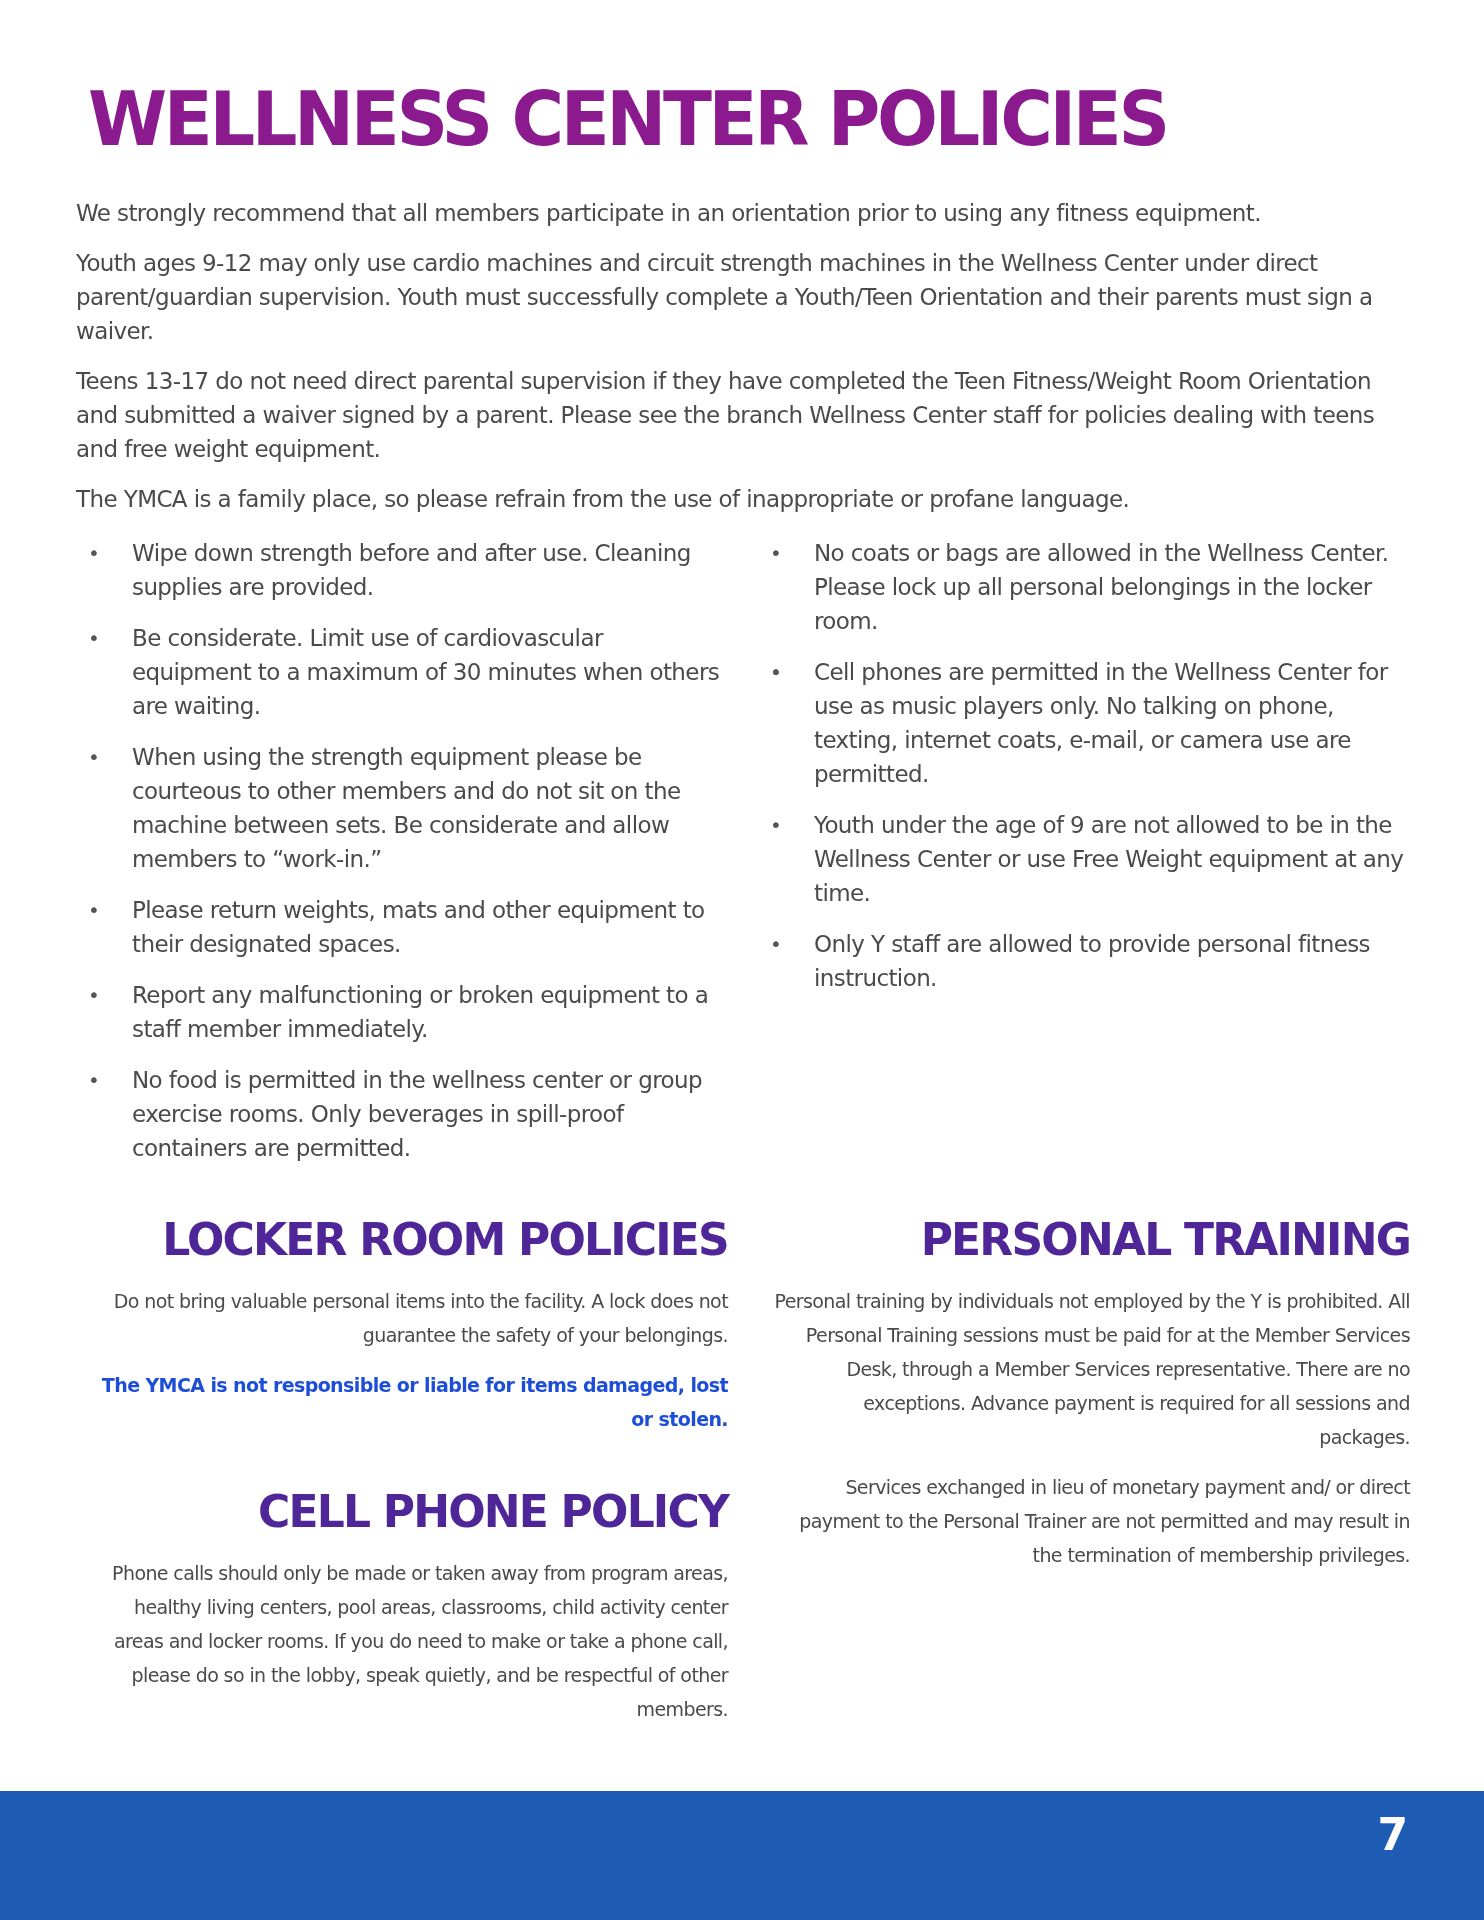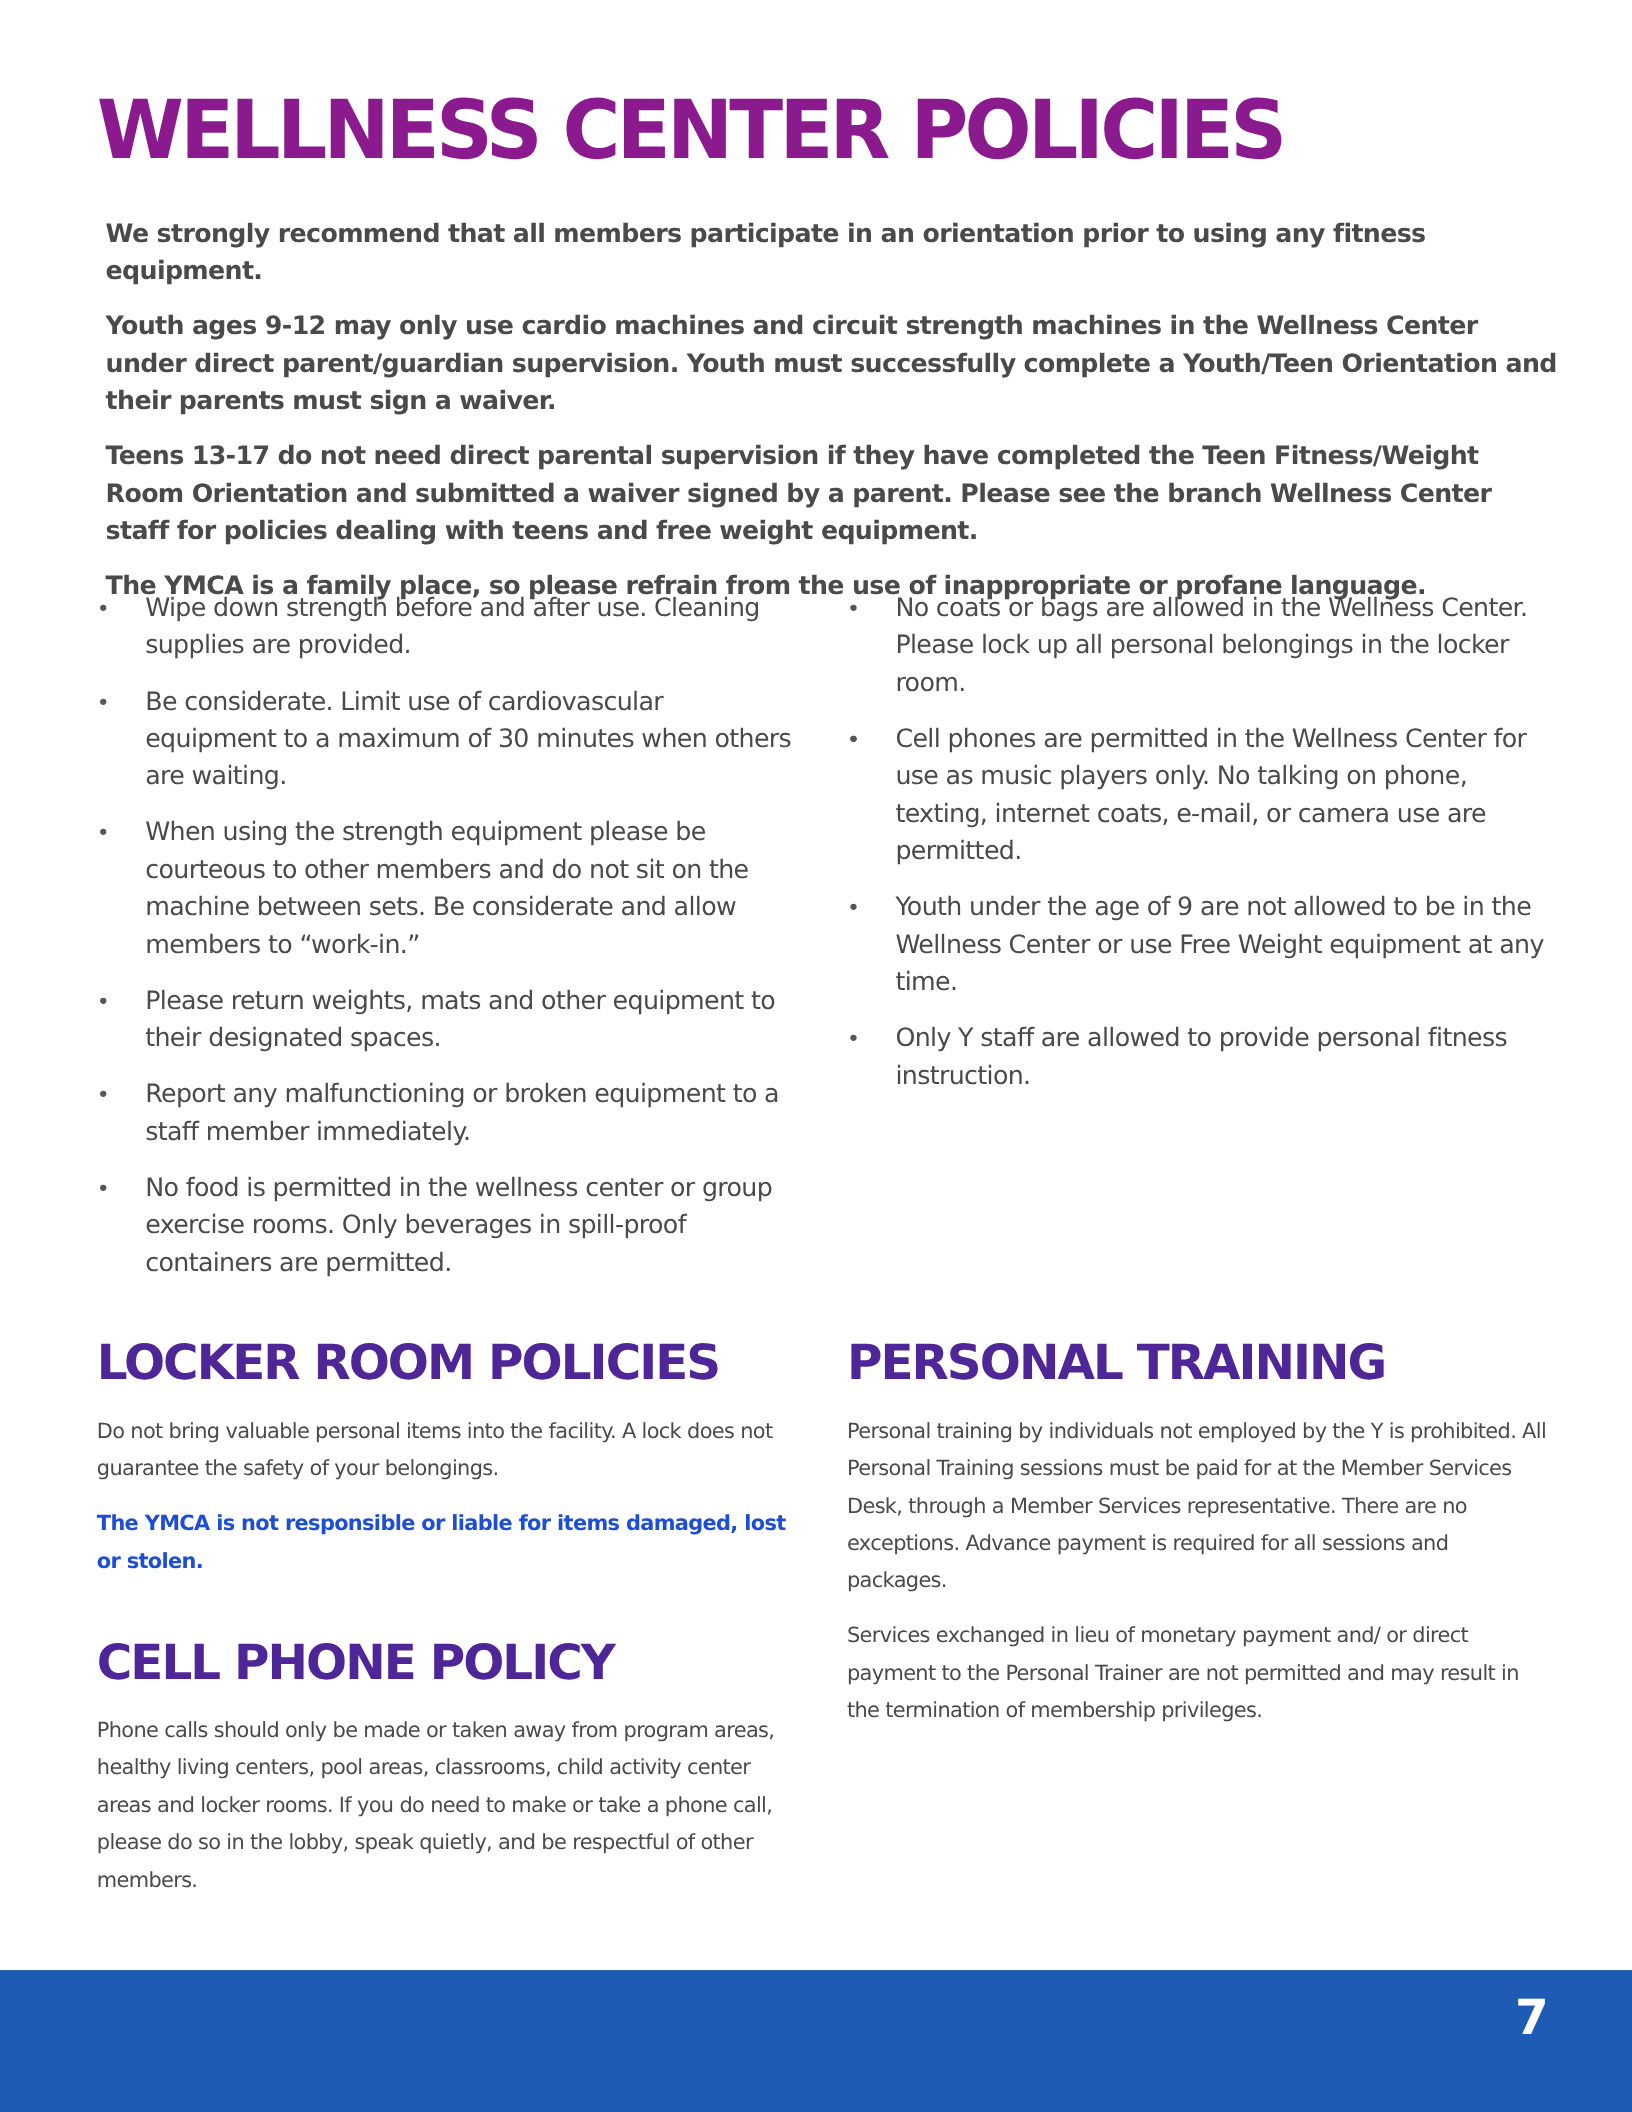--- a/index.html
+++ b/index.html
@@ -9,39 +9,39 @@
     font-family: "DejaVu Sans", sans-serif;
     color: #4a4a4c;
   }
   .page { position: absolute; left: 0; top: 0; width: 1484px; height: 1620px; }
   .main-title {
     position: absolute; left: 88px; top: 82px; margin: 0;
     font-family: "DejaVu Sans", sans-serif; font-weight: bold;
     font-size: 74px; letter-spacing: -3.5px; color: #8b1a8f; line-height: 1;
     transform: scaleX(0.97); transform-origin: left top;
   }
-  .intro { position: absolute; left: 96px; top: 196px; width: 1320px; font-weight: bold; }
+  .intro { position: absolute; left: 76px; top: 196px; width: 1320px; }
   .intro p {
     margin: 0 0 16px 0; font-size: 23px; line-height: 34px; letter-spacing: -0.6px;
   }
   .bullets { position: absolute; top: 536px; margin: 0; padding: 0; list-style: none; }
   .bullets.left { left: 88px; width: 640px; }
   .bullets.right { left: 770px; width: 640px; }
   .bullets li {
     position: relative; padding-left: 44px; margin: 0 0 17px 0;
     font-size: 23px; line-height: 34px; letter-spacing: -0.6px;
   }
   .bullets li .bullet {
     position: absolute; left: 0; top: 0; width: 20px; font-size: 20px; color: #555;
   }
   .section-title {
     margin: 0; font-weight: bold; font-size: 44px; letter-spacing: -1.8px;
     color: #4f2698; line-height: 1;
   }
-  .section { position: absolute; }
+  .section { position: absolute; text-align: right; }
   .section p {
     margin: 0 0 16px 0; font-size: 19px; line-height: 34px; letter-spacing: -0.6px;
   }
   .section p.bold { font-weight: bold; color: #1d4ed8; }
   #locker { left: 88px; top: 1218px; width: 640px; }
   #cellphone { left: 88px; top: 1490px; width: 640px; }
   #training { left: 770px; top: 1218px; width: 640px; }
   .section .section-title { margin-bottom: 22px; }
   .footer {
     position: absolute; left: 0; top: 1791px; width: 1484px; height: 129px;

